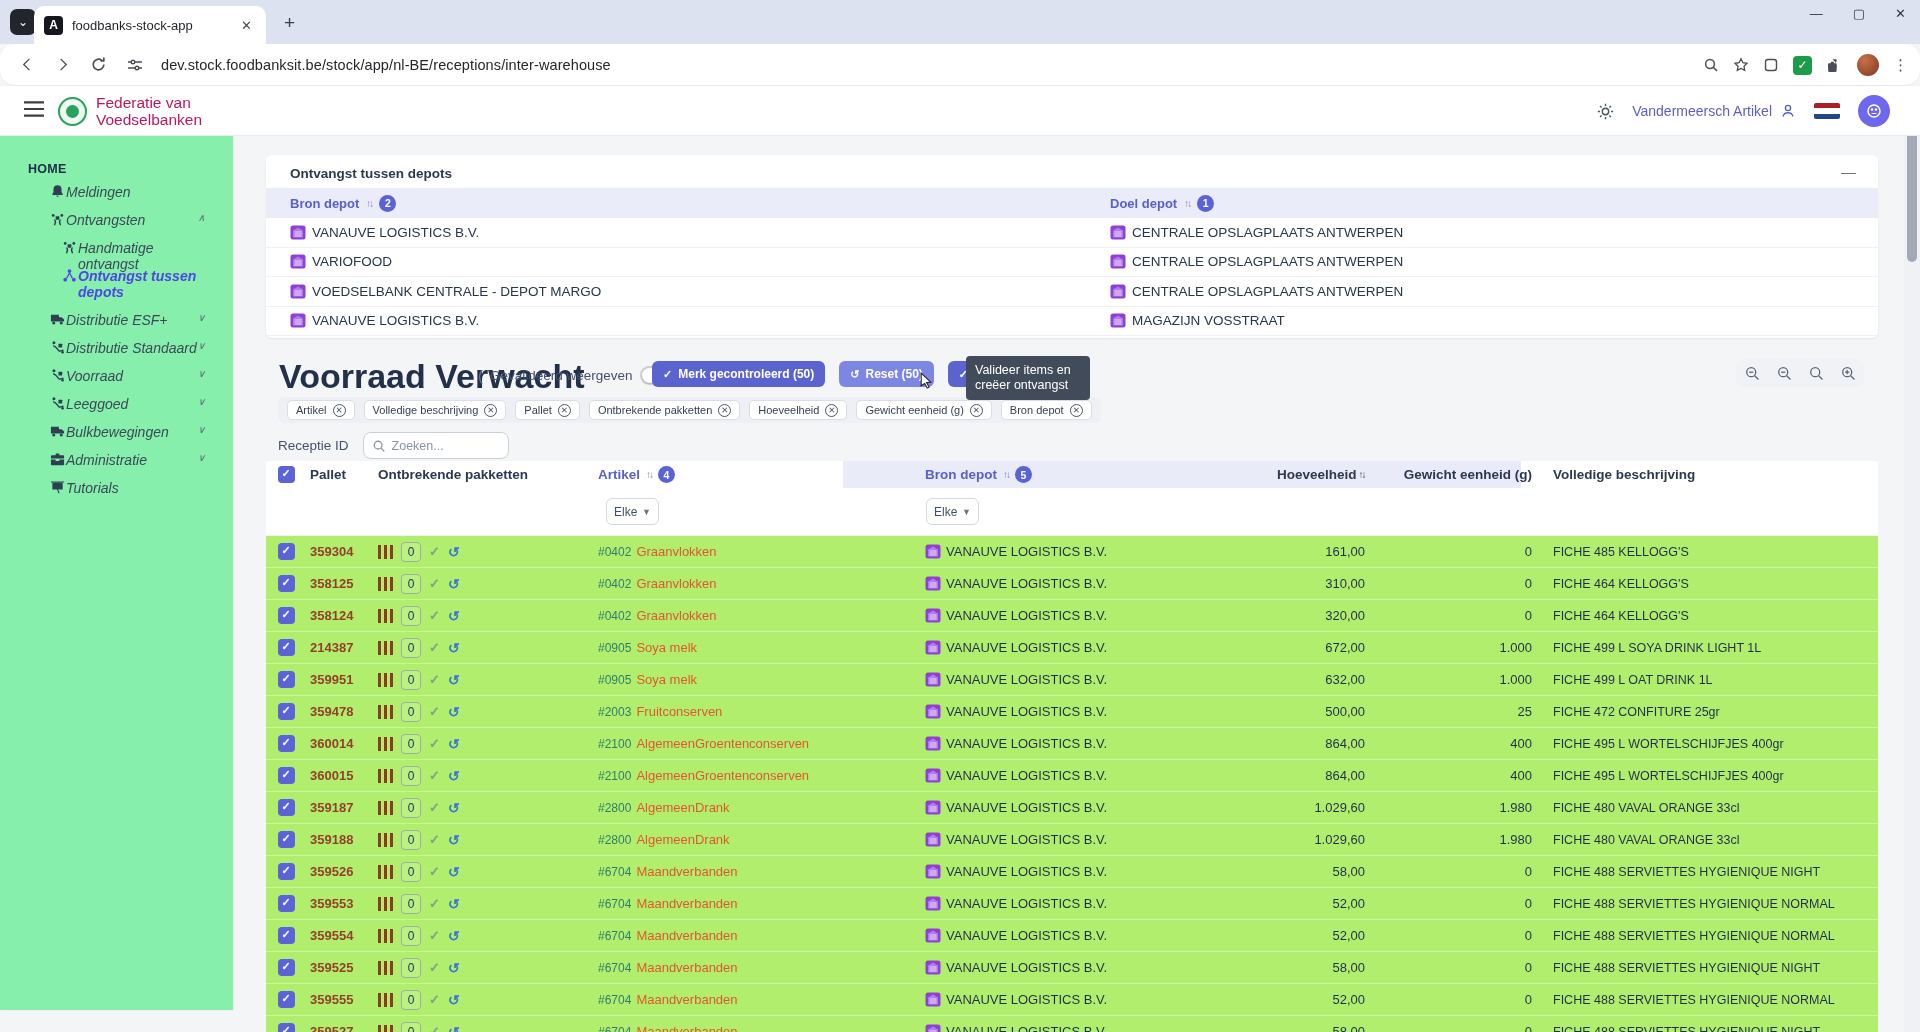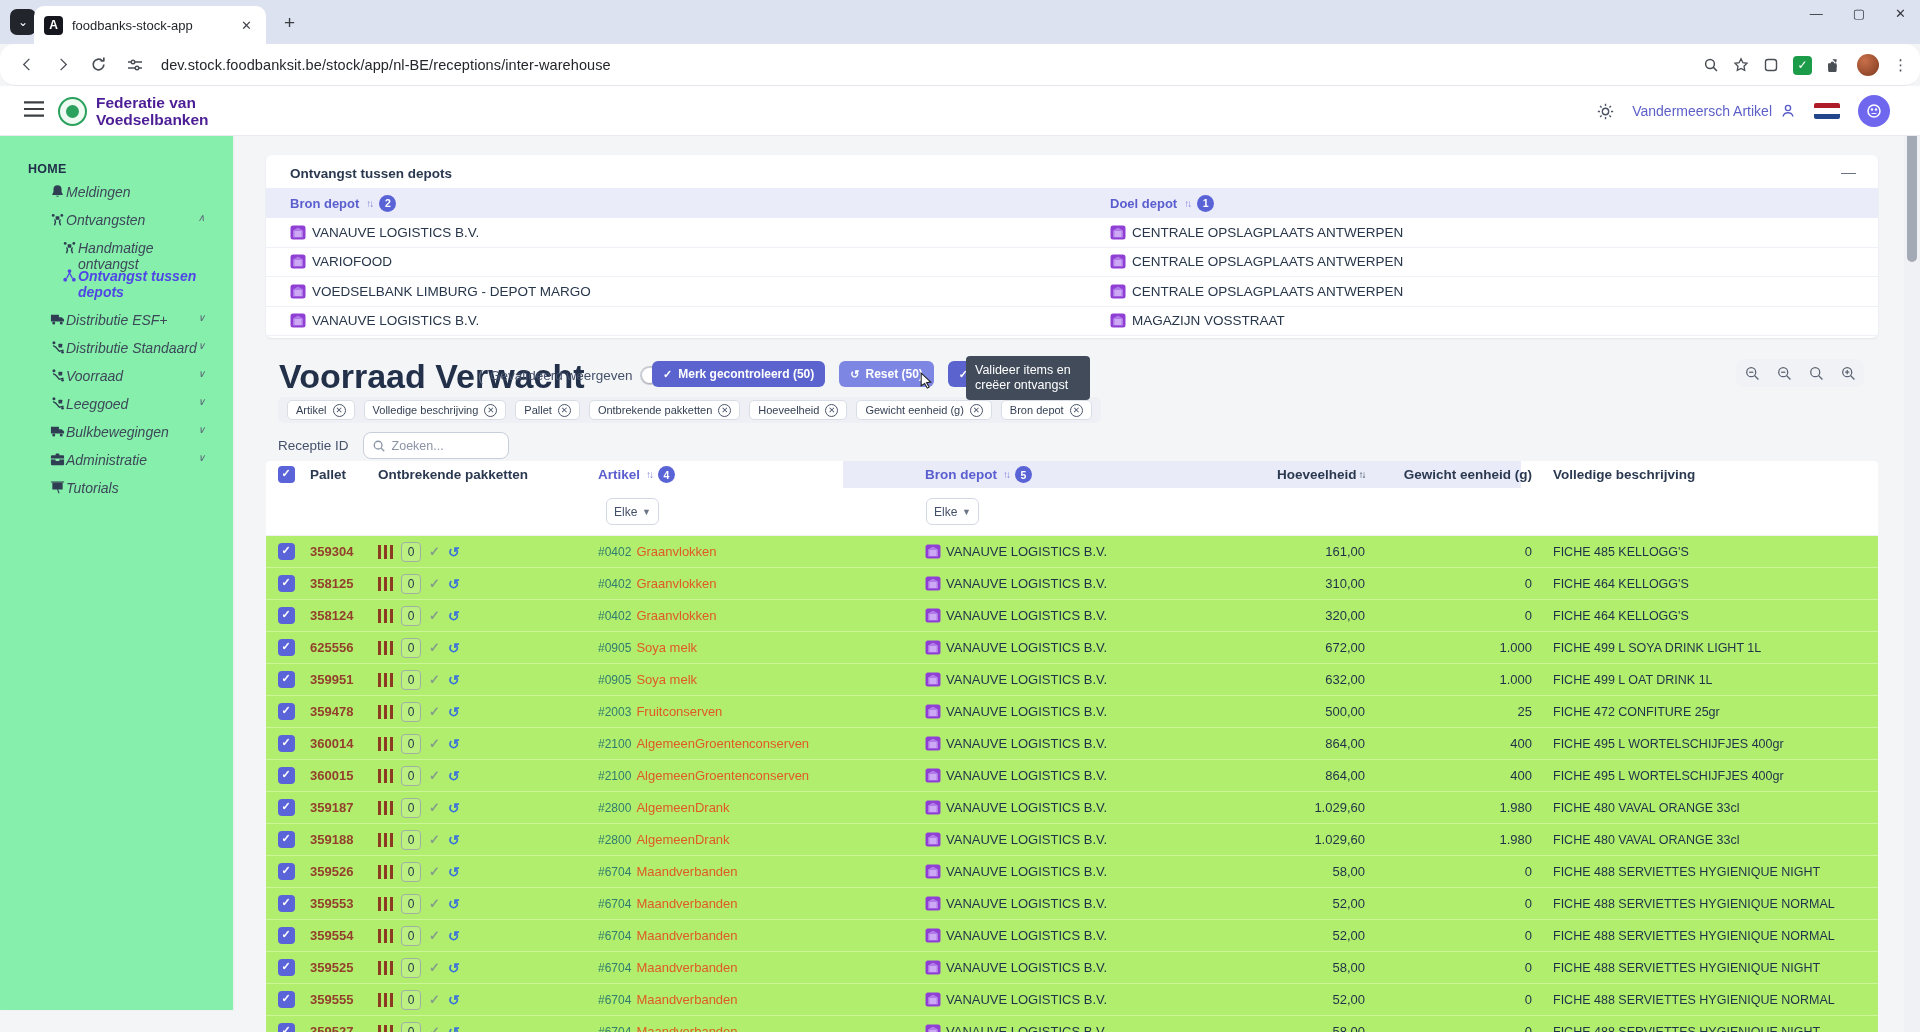--- a/index.html
+++ b/index.html
@@ -22,21 +22,21 @@
   .urlicons { position:absolute; right:12px; top:0; height:42px; display:flex; align-items:center; gap:14px; }
   .ext-green { width:19px; height:19px; border-radius:4px; background:#1c9c49; color:#fff; font-size:12px; display:flex; align-items:center; justify-content:center; }
   .avatar-br { width:22px; height:22px; border-radius:50%; background:radial-gradient(circle at 35% 30%, #c96f4a, #7e3a1f); }
   .kebab { color:#4a4e55; font-size:15px; letter-spacing:0; }
 
   
   .appheader { position:absolute; left:0; top:86px; width:1920px; height:50px; background:#fff; border-bottom:1px solid #e9ebf0; z-index:5; }
   .hamburger { position:absolute; left:24px; top:15px; color:#3c4043; }
   .applogo { position:absolute; left:58px; top:11px; width:29px; height:29px; border-radius:50%; border:2px solid #2aa15c; background:#eefaf2; display:flex; align-items:center; justify-content:center; }
   .applogo i { width:13px; height:13px; border-radius:50%; background:#2aa15c; display:block; }
-  .orgname { position:absolute; left:96px; top:8px; font-size:15.5px; font-weight:700; color:#4c1d95; line-height:17px; }
+  .orgname { position:absolute; left:96px; top:8px; font-size:15.5px; font-weight:400; color:#be185d; line-height:17px; }
   .hdr-right { position:absolute; right:30px; top:0; height:50px; display:flex; align-items:center; gap:18px; }
   .username { color:#5b5fc7; font-size:14px; display:flex; align-items:center; gap:8px; }
   .flag { width:26px; height:16px; border-radius:2px; overflow:hidden; display:flex; flex-direction:column; }
   .flag i { flex:1; }
   .flag .r{background:#ae1c28}.flag .w{background:#fff}.flag .b{background:#21468b}
   .avatar-app { width:32px; height:32px; border-radius:50%; background:#6f67ee; color:#fff; display:flex; align-items:center; justify-content:center; font-size:14px; }
 
   
   .pagescroll { position:absolute; right:0; top:86px; width:16px; height:946px; background:#f0f1f4; }
   .pagescroll .thumb { position:absolute; left:3px; top:16px; width:10px; height:160px; border-radius:6px; background:#a3aab6; }
@@ -449,21 +449,21 @@
           </div>
   </div>
 
   <div class="depot-row">
     <div class="d-cell">
             <svg class="wh" viewBox="0 0 16 15">
               <rect x="0.5" y="0.5" width="15" height="14" rx="2.5" fill="#8f3fd4"></rect>
               <path d="M8 2.5 13 5.5v7H3v-7z" fill="#b07ae8"></path>
               <path d="M4.5 7h7M4.5 9h7M4.5 11h7" stroke="#e9d5ff" stroke-width="1.1"></path>
             </svg>
-            <span>VOEDSELBANK LIMBURG - DEPOT MARGO</span>
+            <span>VOEDSELBANK CENTRALE - DEPOT MARGO</span>
           </div>
     <div class="d-cell t">
             <svg class="wh" viewBox="0 0 16 15">
               <rect x="0.5" y="0.5" width="15" height="14" rx="2.5" fill="#8f3fd4"></rect>
               <path d="M8 2.5 13 5.5v7H3v-7z" fill="#b07ae8"></path>
               <path d="M4.5 7h7M4.5 9h7M4.5 11h7" stroke="#e9d5ff" stroke-width="1.1"></path>
             </svg>
             <span>CENTRALE OPSLAGPLAATS ANTWERPEN</span>
           </div>
   </div>
@@ -721,21 +721,21 @@
     </div>
     <div class="tc c-qty">320,00</div>
     <div class="tc c-weight">0</div>
     <div class="tc c-desc">FICHE 464 KELLOGG'S</div>
   </div>
 
   <div class="tgrid trow">
     <div class="tc c-check">
             <span class="cb"></span>
           </div>
-    <div class="tc c-pallet">625556</div>
+    <div class="tc c-pallet">214387</div>
     <div class="tc c-missing">
       <span class="barcode"></span>
       <span class="zerobox">0</span>
       <span class="mini-check">✓</span>
       <span class="mini-refresh">↺</span>
     </div>
     <div class="tc c-article">
       <span class="acode">#0905</span>
       <span class="aname">Soya melk</span>
     </div>

